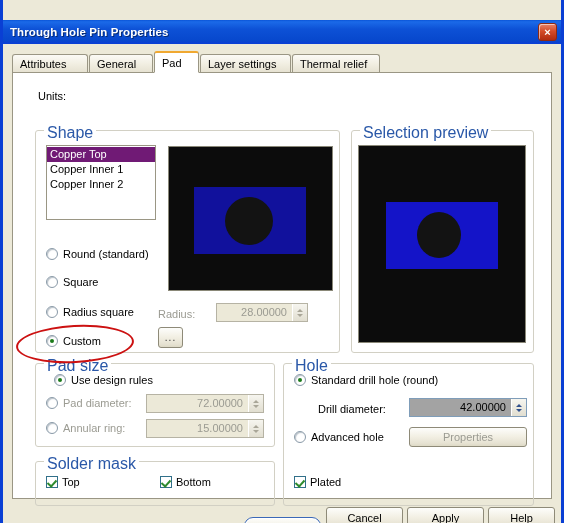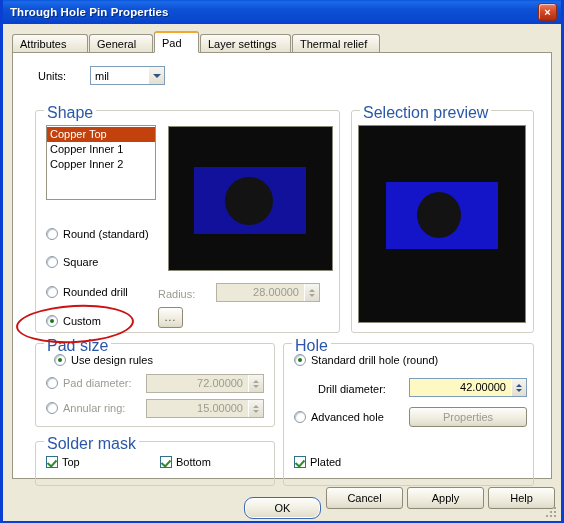--- a/index.html
+++ b/index.html
@@ -26,20 +26,21 @@
     background: #ece9d8;
   }
   .titlebar {
     position: relative;
     height: 23px;
     background: linear-gradient(to bottom,
        #0a55d8 0%, #1b6ae8 8%, #0d51d6 40%, #0848cd 88%, #0a3fd4 100%);
     border-bottom: 1px solid #0a3fd4;
     display: flex;
     align-items: center;
+    margin-top: 20px;
   }
   .title-text {
     color: #ffffff;
     font-weight: bold;
     font-size: 11.5px;
     margin-left: 7px;
     text-shadow: 1px 1px 0 rgba(0,0,0,0.45);
     letter-spacing: 0.1px;
   }
   .close-btn {
@@ -178,21 +179,21 @@
   }
   .listitem {
     height: 15px;
     line-height: 15px;
     font-size: 11px;
     padding-left: 3px;
     color: #000;
     white-space: nowrap;
   }
   .listitem.selected {
-    background: #c2410c;
+    background: #701a75;
     color: #ffffff;
   }
 
   
   .radio {
     position: absolute;
     display: flex;
     align-items: center;
     white-space: nowrap;
   }
@@ -243,21 +244,21 @@
     border-width: 0 2px 2px 0;
     transform: rotate(42deg);
   }
   .check .clbl { font-size: 11px; color: #000; }
 
   
   .spin {
     position: absolute;
     box-sizing: border-box;
     border: 1px solid #7f9db9;
-    background: #fef9c3;
+    background: #a3a3a3;
     display: flex;
     align-items: stretch;
   }
   .spin.disabled {
     background: #ece9d8;
     border-color: #b6b3a4;
   }
   .spin .sval {
     flex: 1;
     text-align: right;
@@ -382,26 +383,20 @@
         <span>Layer settings</span>
       </div>
       <div class="tab" style="left:280px;width:88px;">
         <span>Thermal relief</span>
       </div>
     </div>
 
     <div class="tabpanel">
 
       <span class="lbl" style="left:25px;top:17px;">Units:</span>
-      <div class="combo" style="left:77px;top:13px;width:75px;height:19px;">
-        <span class="val">mil</span>
-        <span class="arrowbox">
-            <i class="caret"></i>
-          </span>
-      </div>
 
       <div class="groupbox" style="left:22px;top:57px;width:305px;height:223px;">
         <span class="group-title">Shape</span>
       </div>
 
       <div class="listbox" style="left:33px;top:72px;width:110px;height:75px;">
         <div class="listitem selected">Copper Top</div>
         <div class="listitem">Copper Inner 1</div>
         <div class="listitem">Copper Inner 2</div>
       </div>
@@ -409,29 +404,29 @@
       <div class="radio" style="left:33px;top:175px;">
         <span class="dot"></span>
         <span class="rlbl">Round (standard)</span>
       </div>
       <div class="radio" style="left:33px;top:203px;justify-content:space-between;">
         <span class="dot"></span>
         <span class="rlbl">Square</span>
       </div>
       <div class="radio" style="left:33px;top:233px;">
         <span class="dot"></span>
-        <span class="rlbl">Rounded drill</span>
+        <span class="rlbl">Radius square</span>
       </div>
       <div class="radio checked" style="left:33px;top:262px;">
         <span class="dot"></span>
         <span class="rlbl">Custom</span>
       </div>
 
       <span class="lbl dim" style="left:145px;top:235px;">Radius:</span>
-      <div class="spin disabled" style="left:203px;top:230px;width:104px;height:19px;">
+      <div class="spin disabled" style="left:203px;top:230px;width:92px;height:19px;">
         <span class="sval">28.00000</span>
         <span class="sbtns">
           <i class="sarrow-up"></i>
             <i class="sarrow-dn"></i>
         </span>
       </div>
       <div class="btn small" style="left:145px;top:254px;width:25px;height:21px;">
         <span>...</span>
       </div>
 

